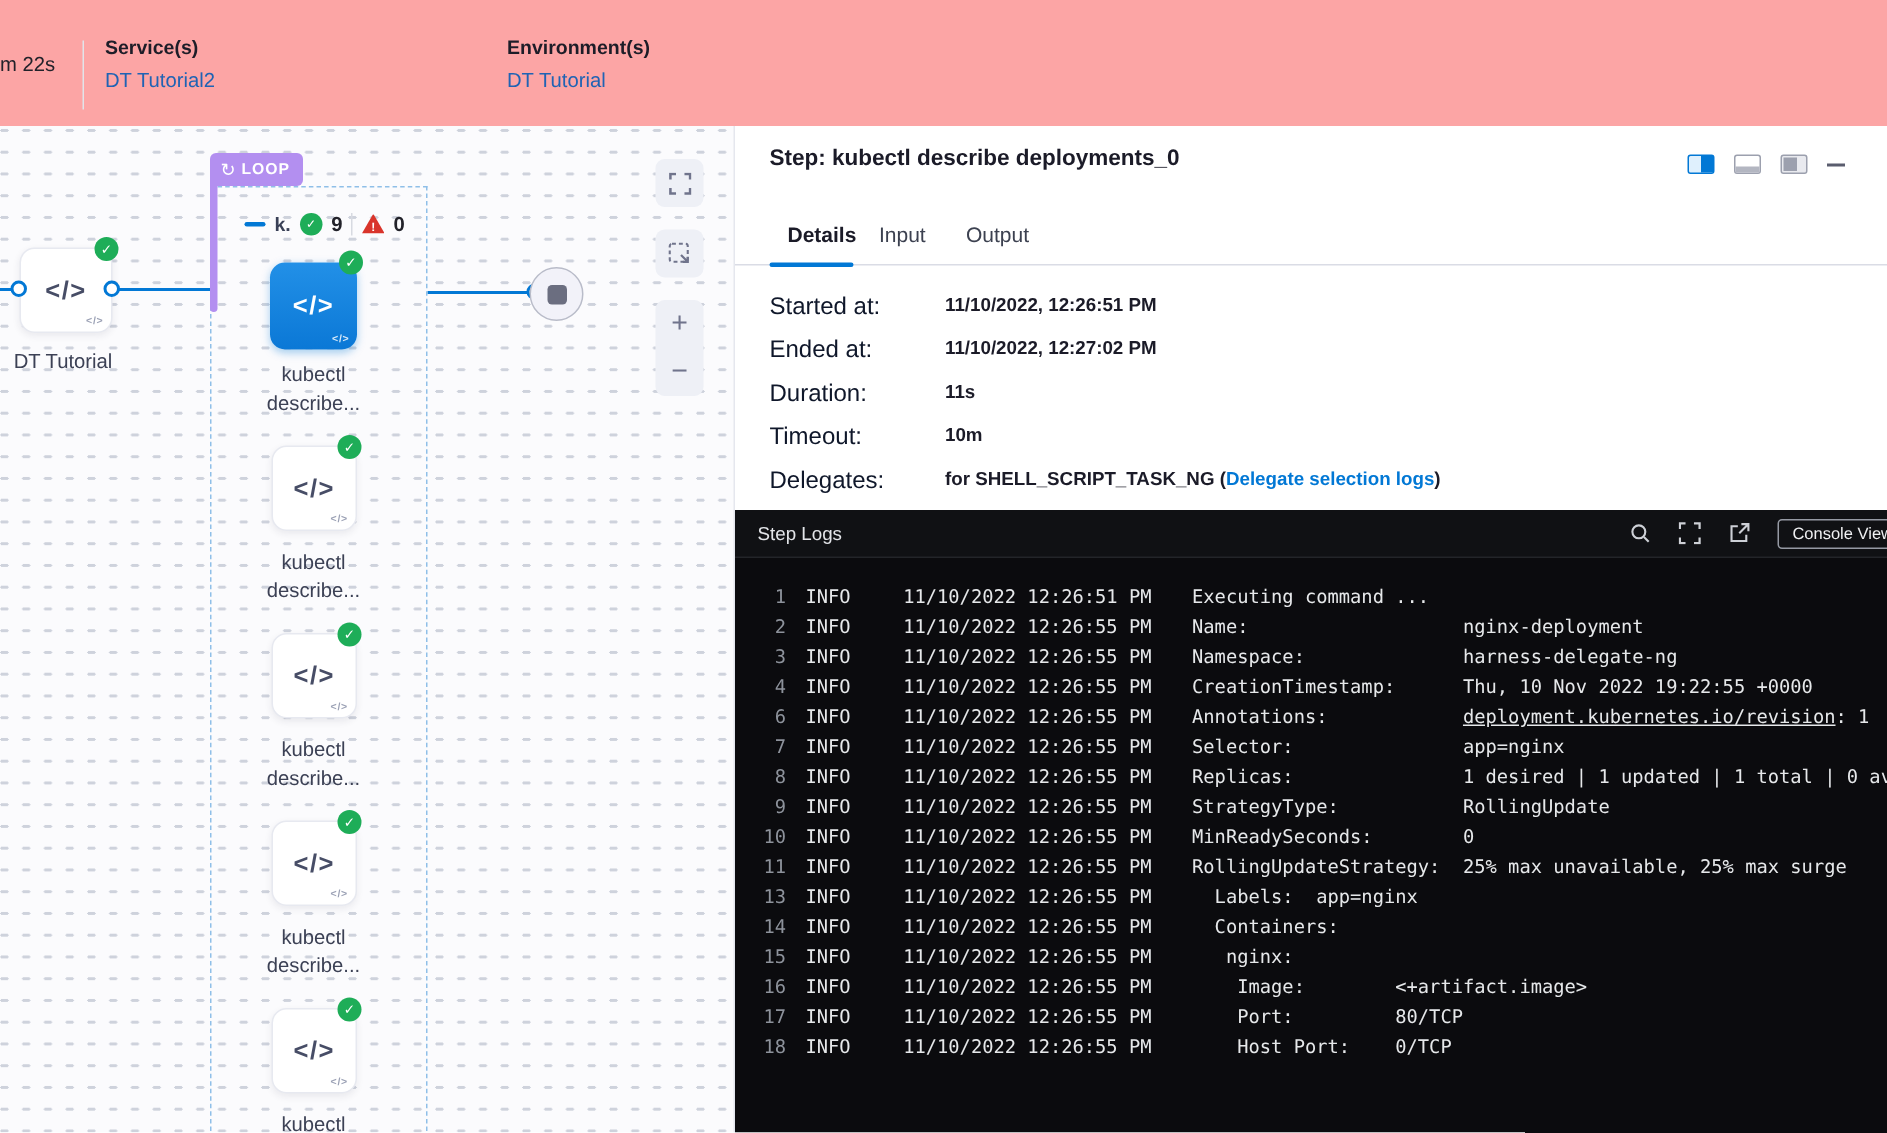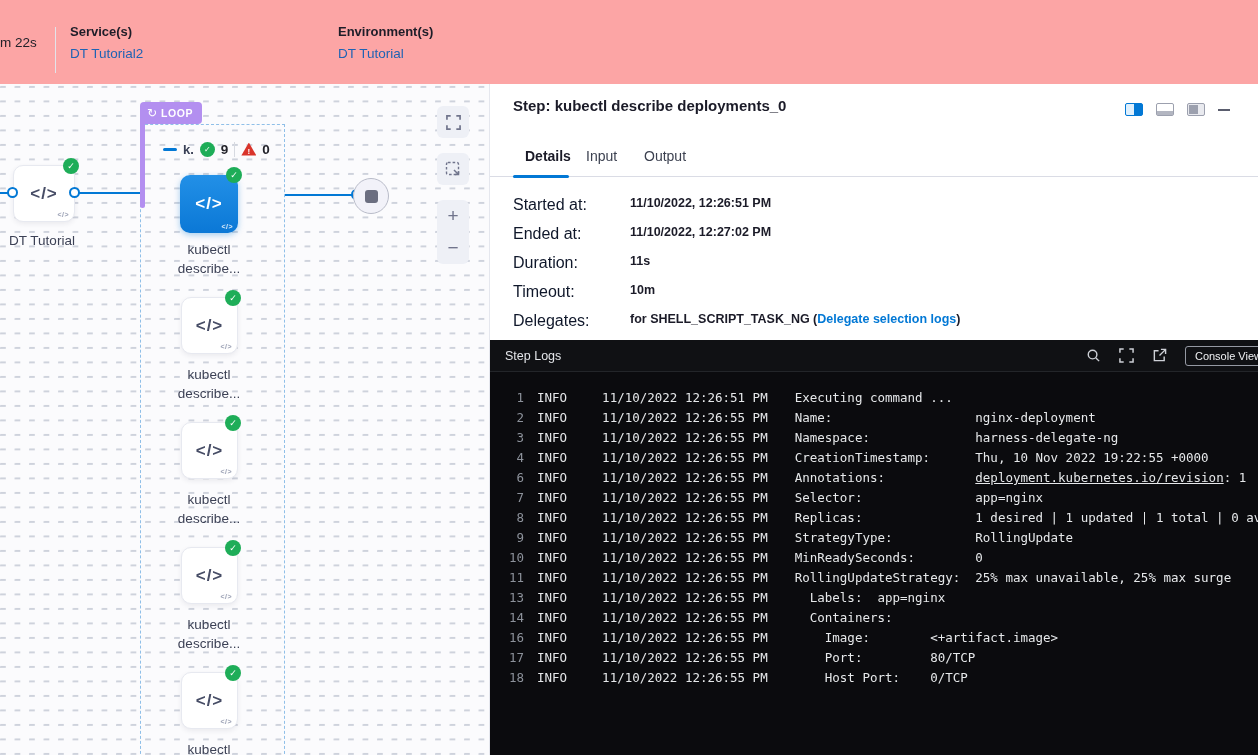--- a/index.html
+++ b/index.html
@@ -300,19 +300,20 @@
         <div class="log-line"><span class="ln">3</span><span class="lv">INFO</span><span class="tm">11/10/2022 12:26:55 PM</span><span class="msg">Namespace:              harness-delegate-ng</span></div>
         <div class="log-line"><span class="ln">4</span><span class="lv">INFO</span><span class="tm">11/10/2022 12:26:55 PM</span><span class="msg">CreationTimestamp:      Thu, 10 Nov 2022 19:22:55 +0000</span></div>
         <div class="log-line"><span class="ln">6</span><span class="lv">INFO</span><span class="tm">11/10/2022 12:26:55 PM</span><span class="msg">Annotations:            <span class="loglink">deployment.kubernetes.io/revision</span>: 1</span></div>
         <div class="log-line"><span class="ln">7</span><span class="lv">INFO</span><span class="tm">11/10/2022 12:26:55 PM</span><span class="msg">Selector:               app=nginx</span></div>
         <div class="log-line"><span class="ln">8</span><span class="lv">INFO</span><span class="tm">11/10/2022 12:26:55 PM</span><span class="msg">Replicas:               1 desired | 1 updated | 1 total | 0 available</span></div>
         <div class="log-line"><span class="ln">9</span><span class="lv">INFO</span><span class="tm">11/10/2022 12:26:55 PM</span><span class="msg">StrategyType:           RollingUpdate</span></div>
         <div class="log-line"><span class="ln">10</span><span class="lv">INFO</span><span class="tm">11/10/2022 12:26:55 PM</span><span class="msg">MinReadySeconds:        0</span></div>
         <div class="log-line"><span class="ln">11</span><span class="lv">INFO</span><span class="tm">11/10/2022 12:26:55 PM</span><span class="msg">RollingUpdateStrategy:  25% max unavailable, 25% max surge</span></div>
         <div class="log-line"><span class="ln">13</span><span class="lv">INFO</span><span class="tm">11/10/2022 12:26:55 PM</span><span class="msg">  Labels:  app=nginx</span></div>
         <div class="log-line"><span class="ln">14</span><span class="lv">INFO</span><span class="tm">11/10/2022 12:26:55 PM</span><span class="msg">  Containers:</span></div>
+        <div class="log-line"><span class="ln">15</span><span class="lv">INFO</span><span class="tm">11/10/2022 12:26:55 PM</span><span class="msg">   nginx:</span></div>
         <div class="log-line"><span class="ln">16</span><span class="lv">INFO</span><span class="tm">11/10/2022 12:26:55 PM</span><span class="msg">    Image:        &lt;+artifact.image&gt;</span></div>
         <div class="log-line"><span class="ln">17</span><span class="lv">INFO</span><span class="tm">11/10/2022 12:26:55 PM</span><span class="msg">    Port:         80/TCP</span></div>
         <div class="log-line"><span class="ln">18</span><span class="lv">INFO</span><span class="tm">11/10/2022 12:26:55 PM</span><span class="msg">    Host Port:    0/TCP</span></div>
       </div>
   </div>
 
 </div>
 
 </body></html>

